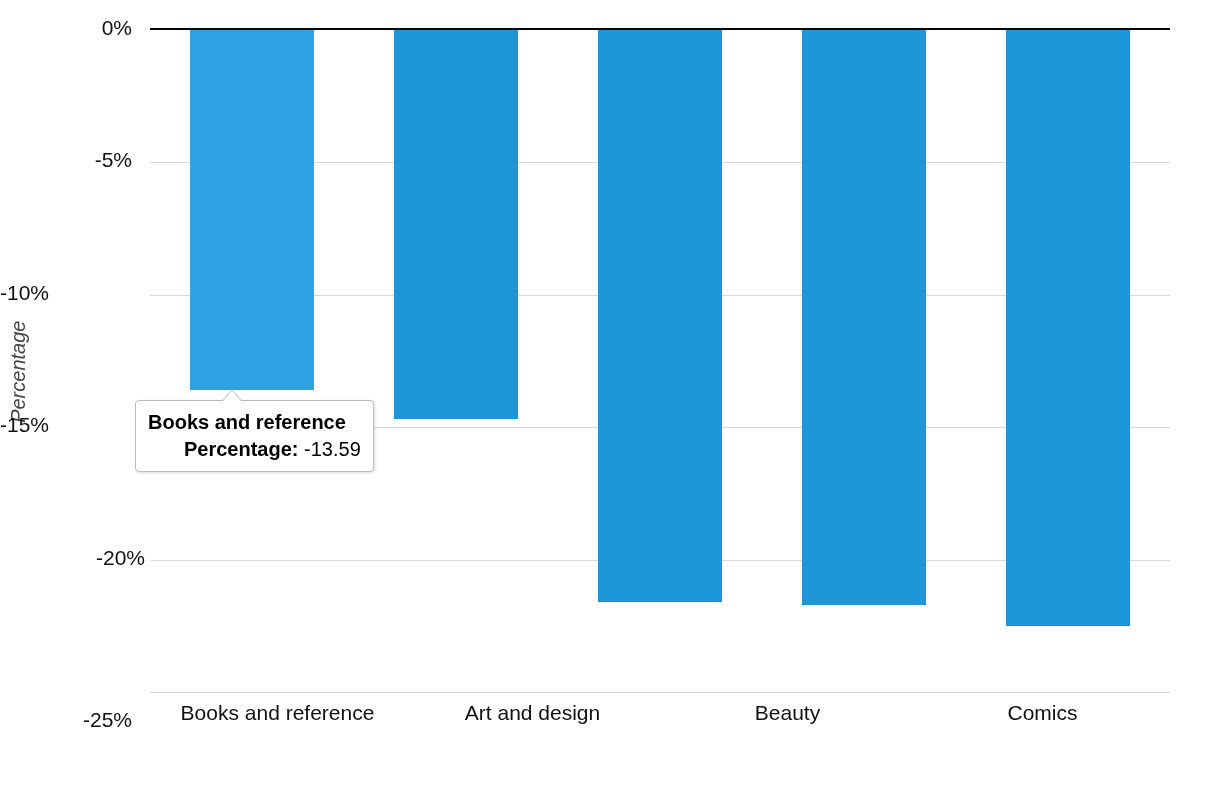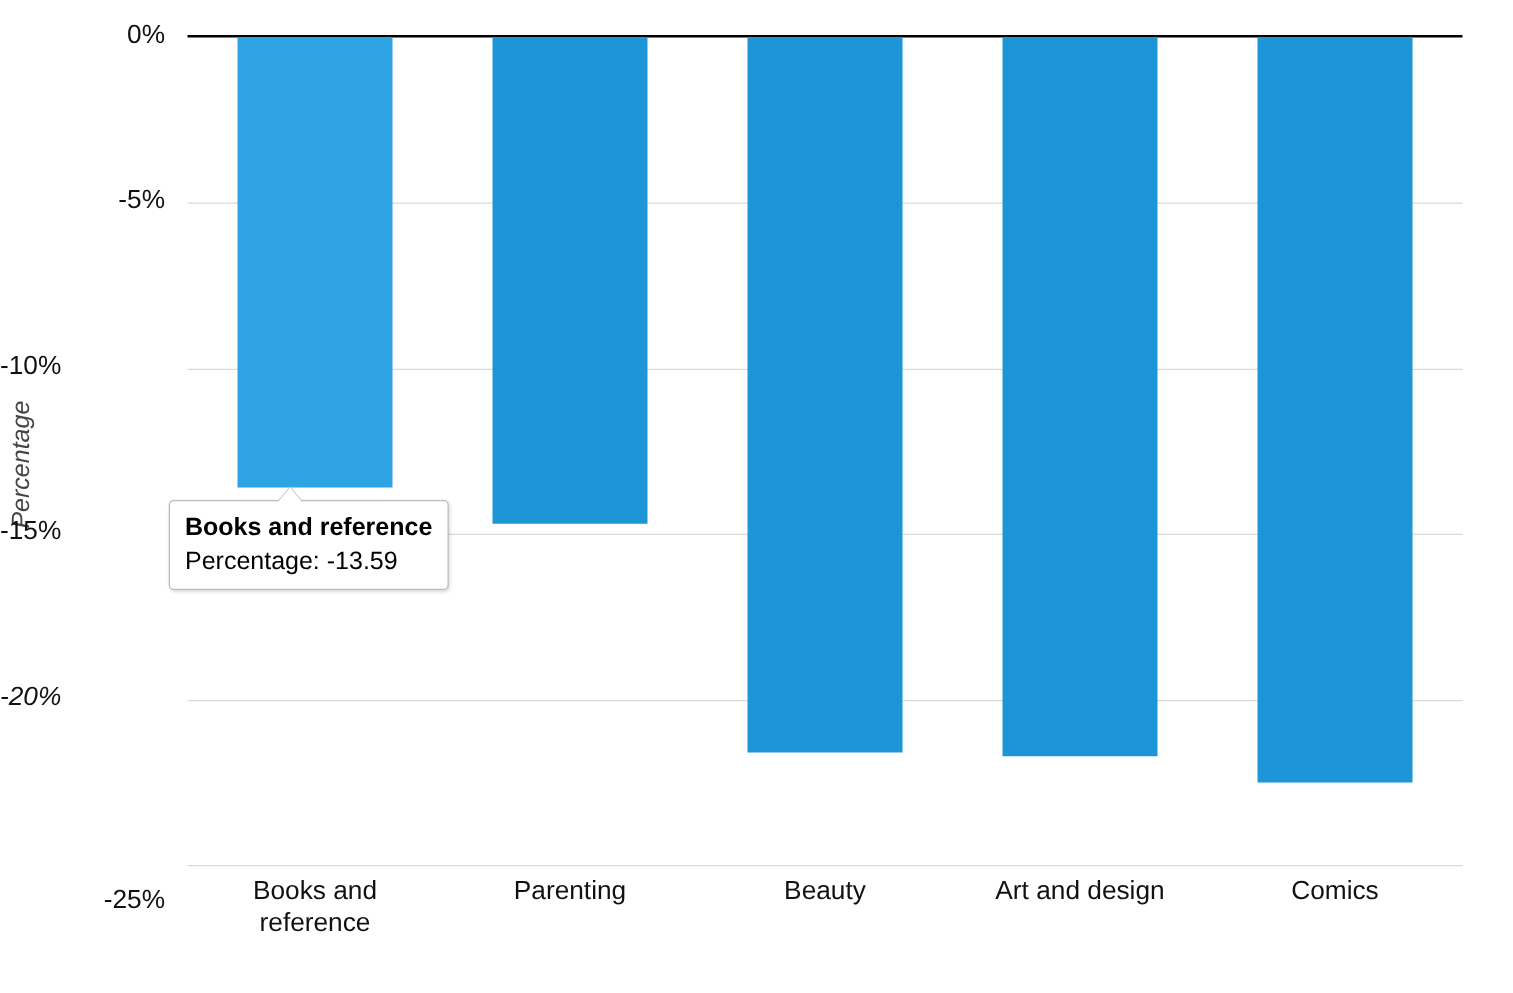--- a/index.html
+++ b/index.html
@@ -91,21 +91,21 @@
     border: 1px solid #bbb;
     border-radius: 4px;
     box-shadow: 1px 1px 3px rgba(0,0,0,0.15);
     padding: 8px 12px;
     font-size: 20px;
     line-height: 1.35;
     white-space: nowrap;
     z-index: 10;
   }
   .tooltip .tt-title { font-weight: 700; }
-  .tooltip .tt-label { font-weight: 400; }
+  .tooltip .tt-label { font-weight: 700; margin-left: 36px; }
   .tooltip .tt-value { font-weight: 400; }
   .tooltip-tail {
     position: absolute;
     width: 0; height: 0;
     border-left: 10px solid transparent;
     border-right: 10px solid transparent;
     border-bottom: 12px solid #fff;
     filter: drop-shadow(0 -1px 0 #bbb);
     z-index: 11;
   }
@@ -115,21 +115,21 @@
 
 <div class="chart-container">
 
   <div class="y-axis-title">Percentage</div>
 
   <div id="y-ticks">
       <div class="y-tick" style="top: 28px; left: 0px; position: absolute; width: 132px; text-align: right;">0%</div>
       <div class="y-tick" style="top: 160.4px; left: 0px; position: absolute; width: 132px; text-align: right;">-5%</div>
       <div class="y-tick" style="top: 292.8px; left: 0px; position: absolute; width: 132px; text-align: left;">-10%</div>
       <div class="y-tick" style="top: 425.2px; left: 0px; position: absolute; width: 132px; text-align: left;">-15%</div>
-      <div class="y-tick" style="top: 557.6px; left: 0px; position: absolute; width: 132px; text-align: left; font-style: italic;">-20%</div>
+      <div class="y-tick" style="top: 557.6px; left: 13px; position: absolute; width: 132px; text-align: right;">-20%</div>
       <div class="y-tick" style="top: 720px; left: 0px; position: absolute; width: 132px; ">-25%</div>
     </div>
 
   <div class="plot-area">
     <div id="gridlines">
         <div class="gridline" style="top: 132.4px;"></div>
         <div class="gridline" style="top: 264.8px;"></div>
         <div class="gridline" style="top: 397.2px;"></div>
         <div class="gridline" style="top: 529.6px;"></div>
         <div class="gridline" style="top: 662px;"></div>
@@ -148,23 +148,22 @@
           <div class="bar" style="height: 574.616px;"></div>
         </div>
         <div class="bar-slot">
           <div class="bar" style="height: 595.8px;"></div>
         </div>
       </div>
   </div>
 
   <div class="x-labels" id="x-labels">
       <div class="x-label">Books and reference</div>
-      <div class="x-label">Parenting</div>
+      <div class="x-label">Art and design</div>
       <div class="x-label">Beauty</div>
-      <div class="x-label">Art and design</div>
       <div class="x-label">Comics</div>
     </div>
 
   <div class="tooltip-tail" id="tt-tail" style="left: 222px; top: 389.863px;"></div>
   <div class="tooltip" id="tooltip" style="left: 135px; top: 399.863px;">
     <div class="tt-title">Books and reference</div>
     <div>
       <span class="tt-label">Percentage:</span>
       <span> </span>
       <span class="tt-value">-13.59</span>

